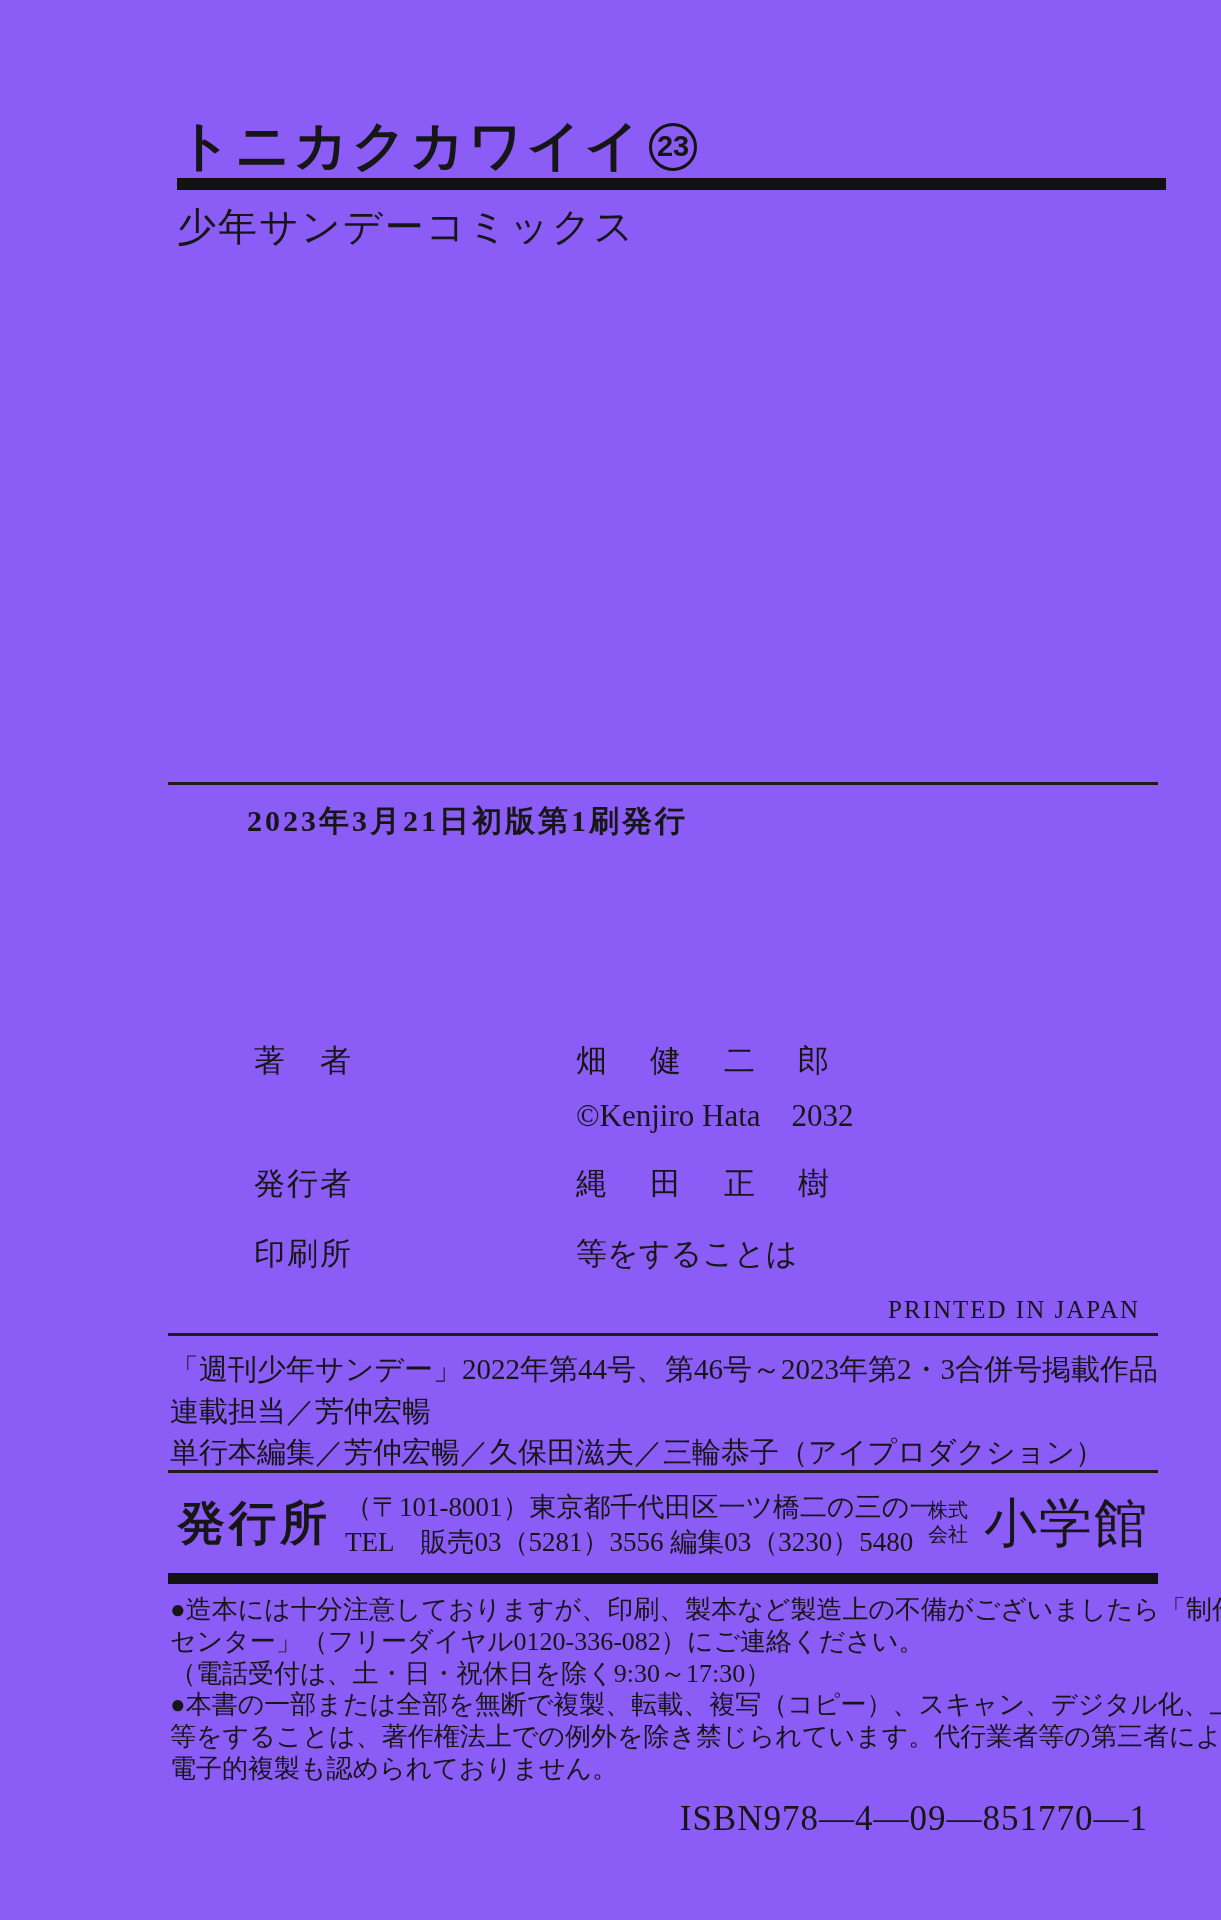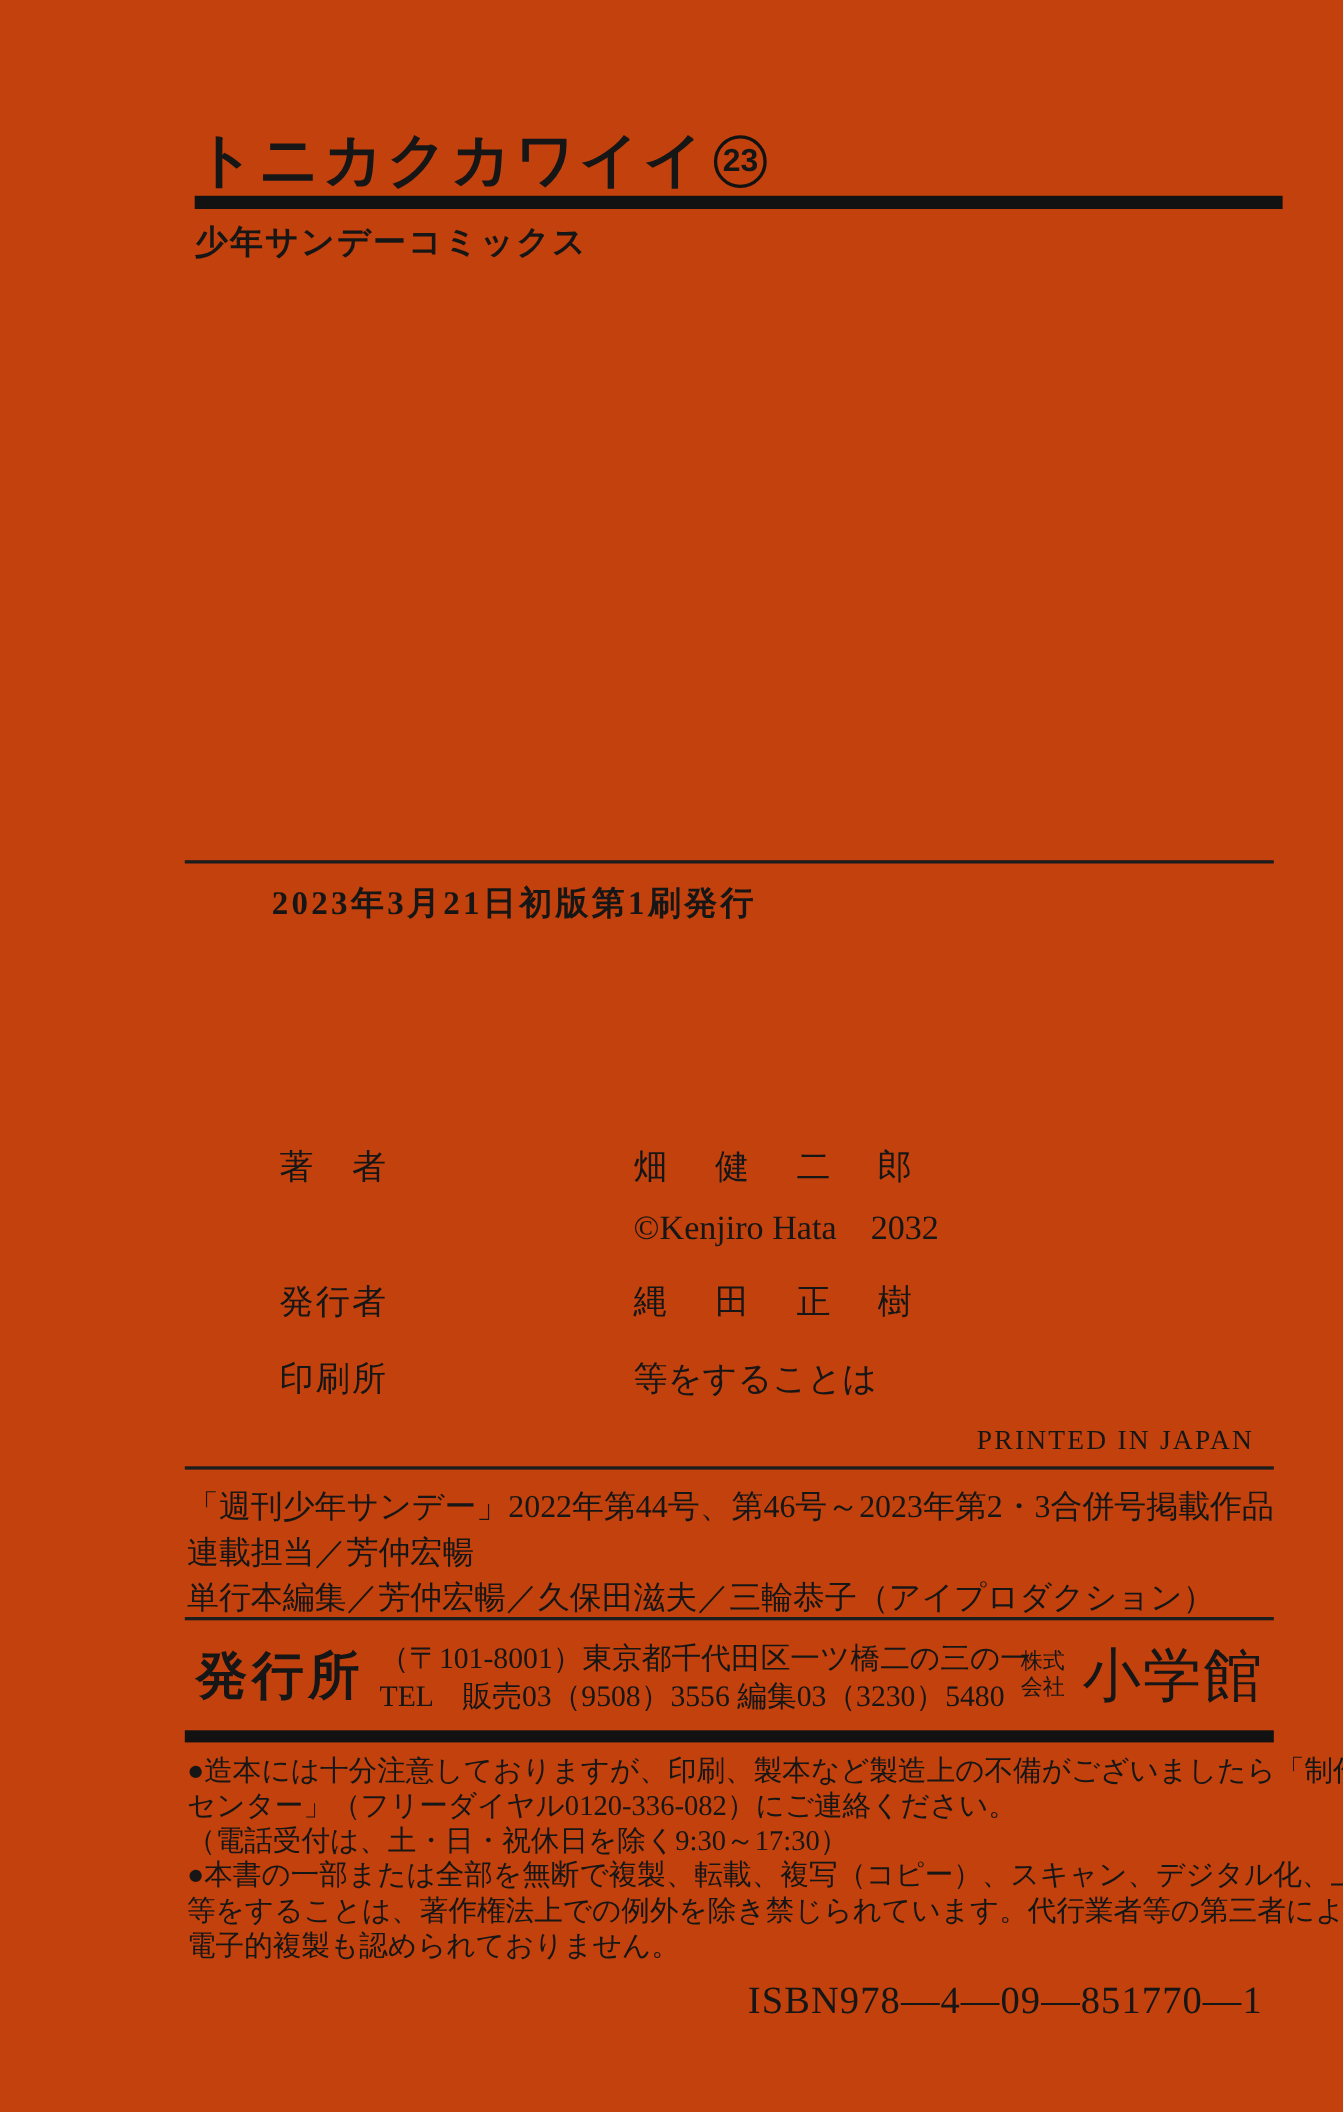--- a/index.html
+++ b/index.html
@@ -1,33 +1,33 @@
 <!DOCTYPE html>
 <html><head>
 <meta charset="utf-8">
 <style>
   * { margin:0; padding:0; box-sizing:border-box; }
   html,body { background:#e9e9e9; }
   .page {
     position:relative; width:1221px; height:1920px;
-    background:#c2410c; color:#161616; overflow:hidden;
+    background:#8b5cf6; color:#161616; overflow:hidden;
     font-family:"Liberation Serif", serif; margin:0 auto;
   }
   .abs { position:absolute; }
   .sans { font-family:"Liberation Sans", sans-serif; }
   .nowrap { white-space:nowrap; }
 
   
   .title-row { left:177px; top:110px; display:flex; align-items:center; font-weight:bold;
                font-size:54px; letter-spacing:3px; }
   .vol-badge { width:48px; height:48px; border:3px solid #121212; border-radius:50%;
                display:inline-flex; align-items:center; justify-content:center;
                font-size:29px; font-weight:bold; letter-spacing:0; margin-left:6px; }
   .title-bar { left:177px; top:178px; width:989px; height:12px; background:#121212; }
-  .series { left:177px; top:200px; font-size:30px; font-weight:bold; letter-spacing:2px; }
+  .series { left:177px; top:200px; font-size:39px; font-weight:normal; letter-spacing:2px; }
 
   .rule { background:#1d1d1d; height:3px; left:168px; width:990px; }
   .rule-1 { top:782px; }
   .rule-2 { top:1333px; }
   .rule-3 { top:1470px; }
   .thickbar { left:168px; top:1573px; width:990px; height:11px; background:#121212; }
 
   .edition { left:247px; top:801px; font-size:30px; letter-spacing:3px;font-weight:bold; }
 
   .credit-label { left:254px; font-size:31px; letter-spacing:2px; }
@@ -81,21 +81,21 @@
   <div class="abs printed-in nowrap">PRINTED IN JAPAN</div>
 
   <div class="abs rule rule-2"></div>
   <div class="abs serial serial-1 nowrap">「週刊少年サンデー」2022年第44号、第46号～2023年第2・3合併号掲載作品</div>
   <div class="abs serial serial-2 nowrap">連載担当／芳仲宏暢</div>
   <div class="abs serial serial-3 nowrap">単行本編集／芳仲宏暢／久保田滋夫／三輪恭子（アイプロダクション）</div>
   <div class="abs rule rule-3"></div>
 
   <div class="abs pub-label nowrap">発行所</div>
   <div class="abs pub-address nowrap">（〒101-8001）東京都千代田区一ツ橋二の三の一</div>
-  <div class="abs pub-tel nowrap">TEL　販売03（9508）3556 編集03（3230）5480</div>
+  <div class="abs pub-tel nowrap">TEL　販売03（5281）3556 編集03（3230）5480</div>
   <div class="abs pub-type">
     <div>株式</div>
     <div>会社</div>
   </div>
   <div class="abs pub-company nowrap">小学館</div>
 
   <div class="abs thickbar"></div>
 
   <div class="abs notice">
     <div class="nowrap">●造本には十分注意しておりますが、印刷、製本など製造上の不備がございましたら「制作局コール</div>

